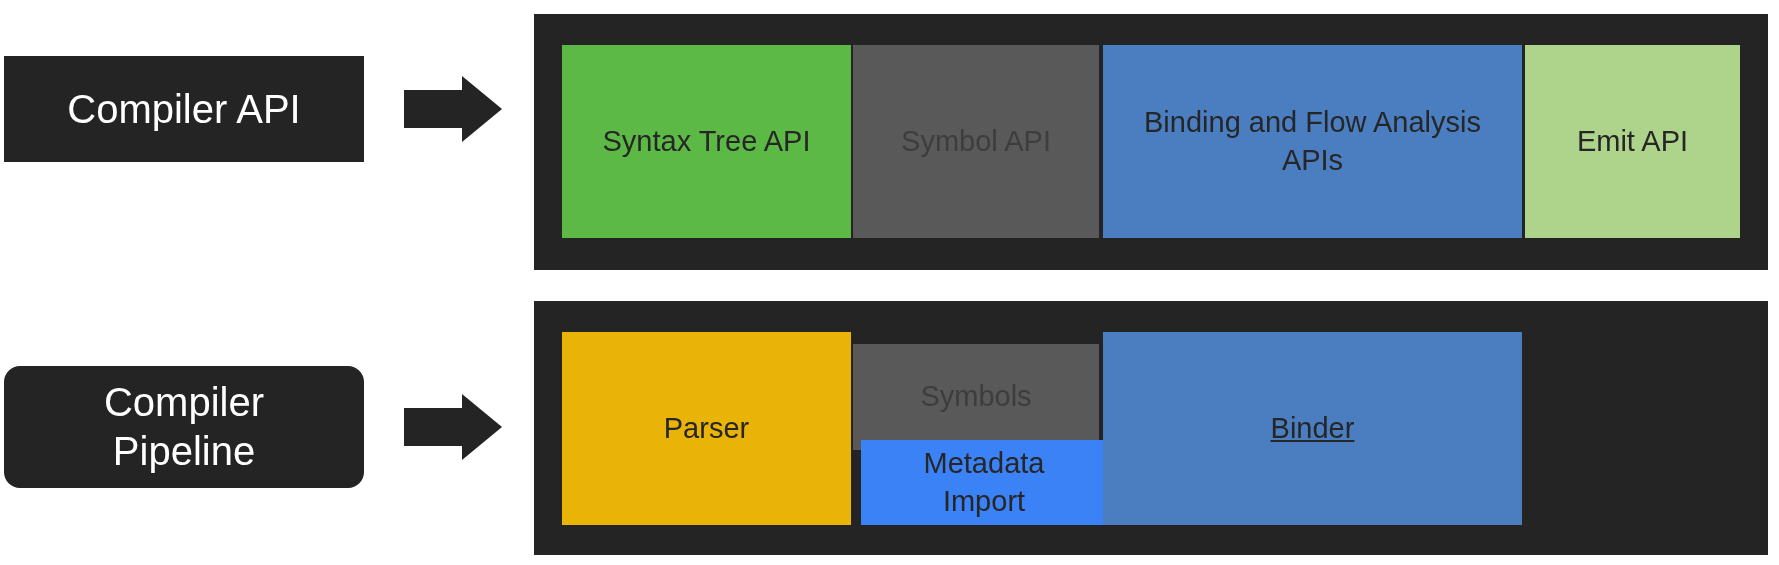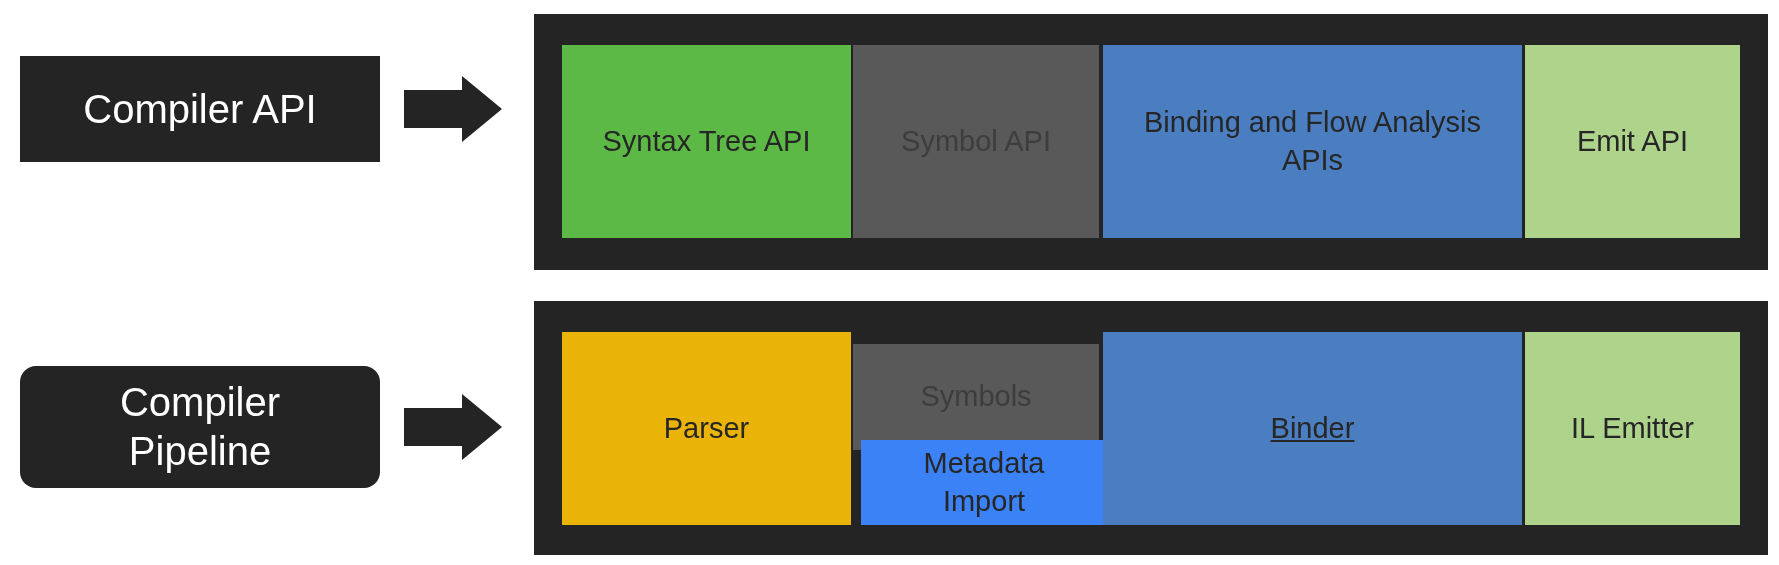--- a/index.html
+++ b/index.html
@@ -6,21 +6,21 @@
   .canvas {
     position: relative;
     width: 1779px;
     height: 565px;
     background: #ffffff;
     font-family: "Liberation Sans", sans-serif;
     overflow: hidden;
   }
   .label-box {
     position: absolute;
-    left: 20px;
+    left: 4px;
     width: 360px;
     display: flex;
     align-items: center;
     justify-content: center;
     text-align: center;
     color: #ffffff;
     font-size: 40px;
     font-weight: 300;
     line-height: 1.22;
     box-sizing: border-box;
@@ -84,16 +84,15 @@
 
   <svg class="arrow arrow-2" viewBox="0 0 98 66">
     <polygon points="0,14 58,14 58,0 98,33 58,66 58,52 0,52" fill="#242424"></polygon>
   </svg>
 
   <div class="frame frame-2" style="background-color: rgb(36, 36, 36);">
     <div class="seg col-1 row-full" style="background-color: #eab308; color: rgb(38, 38, 38);">Parser</div>
     <div class="seg col-2 row-sub-top" style="background-color: rgb(89, 89, 89); color: rgb(61, 61, 61);">Symbols</div>
     <div class="seg col-2 row-sub-bot" style="background-color: #3b82f6; color: rgb(38, 38, 38); margin-left: 8px;">Metadata Import</div>
     <div class="seg col-3 row-full" style="background-color: rgb(74, 126, 192); color: rgb(38, 38, 38); text-decoration: underline;">Binder</div>
-    <div class="seg col-4 row-full" style="background-color: rgb(174, 211, 139); color: rgb(38, 38, 38);">IL Emitter</div>
   </div>
 
 </div>
 
 </body></html>

